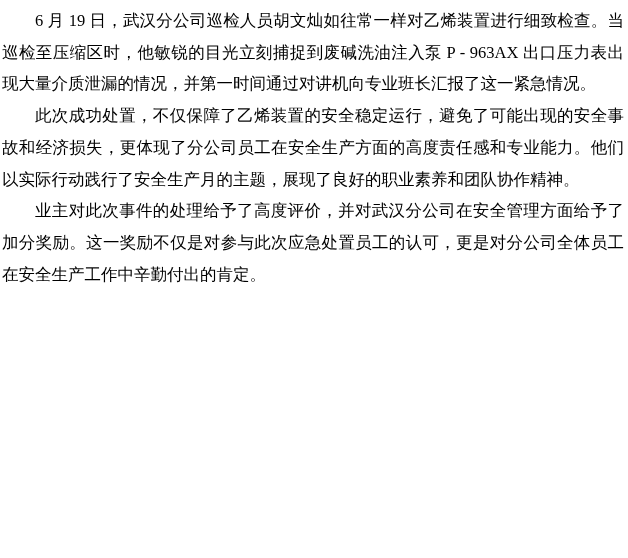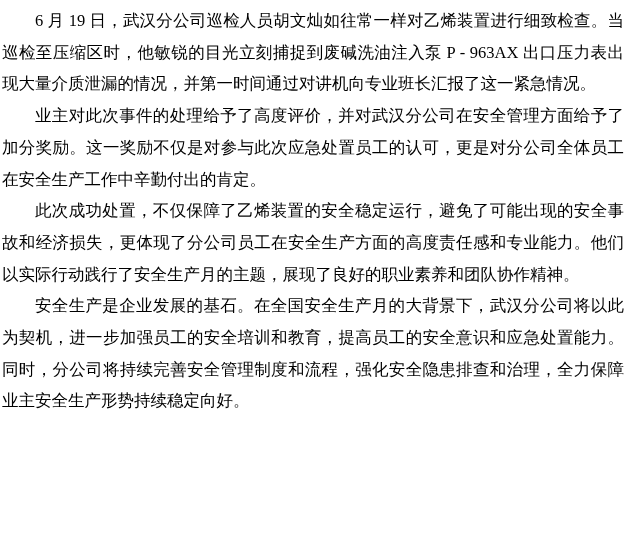--- a/index.html
+++ b/index.html
@@ -25,16 +25,15 @@
     text-indent: 2em;
     text-align: justify;
     word-break: break-all;
   }
 </style>
 </head>
 <body>
 
 <div class="page">
   <p class="para">6 月 19 日，武汉分公司巡检人员胡文灿如往常一样对乙烯装置进行细致检查。当巡检至压缩区时，他敏锐的目光立刻捕捉到废碱洗油注入泵 P - 963AX 出口压力表出现大量介质泄漏的情况，并第一时间通过对讲机向专业班长汇报了这一紧急情况。</p>
+  <p class="para">此次成功处置，不仅保障了乙烯装置的安全稳定运行，避免了可能出现的安全事故和经济损失，更体现了分公司员工在安全生产方面的高度责任感和专业能力。他们以实际行动践行了安全生产月的主题，展现了良好的职业素养和团队协作精神。</p>
   <p class="para">业主对此次事件的处理给予了高度评价，并对武汉分公司在安全管理方面给予了加分奖励。这一奖励不仅是对参与此次应急处置员工的认可，更是对分公司全体员工在安全生产工作中辛勤付出的肯定。</p>
-  <p class="para">此次成功处置，不仅保障了乙烯装置的安全稳定运行，避免了可能出现的安全事故和经济损失，更体现了分公司员工在安全生产方面的高度责任感和专业能力。他们以实际行动践行了安全生产月的主题，展现了良好的职业素养和团队协作精神。</p>
-  <p class="para">安全生产是企业发展的基石。在全国安全生产月的大背景下，武汉分公司将以此为契机，进一步加强员工的安全培训和教育，提高员工的安全意识和应急处置能力。同时，分公司将持续完善安全管理制度和流程，强化安全隐患排查和治理，全力保障业主安全生产形势持续稳定向好。</p>
 </div>
 
 </body></html>

